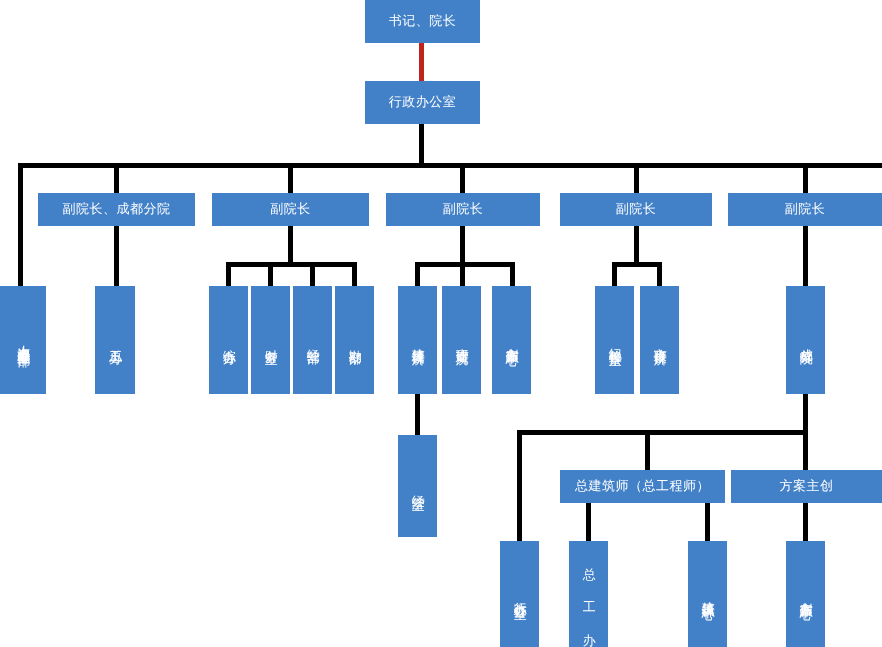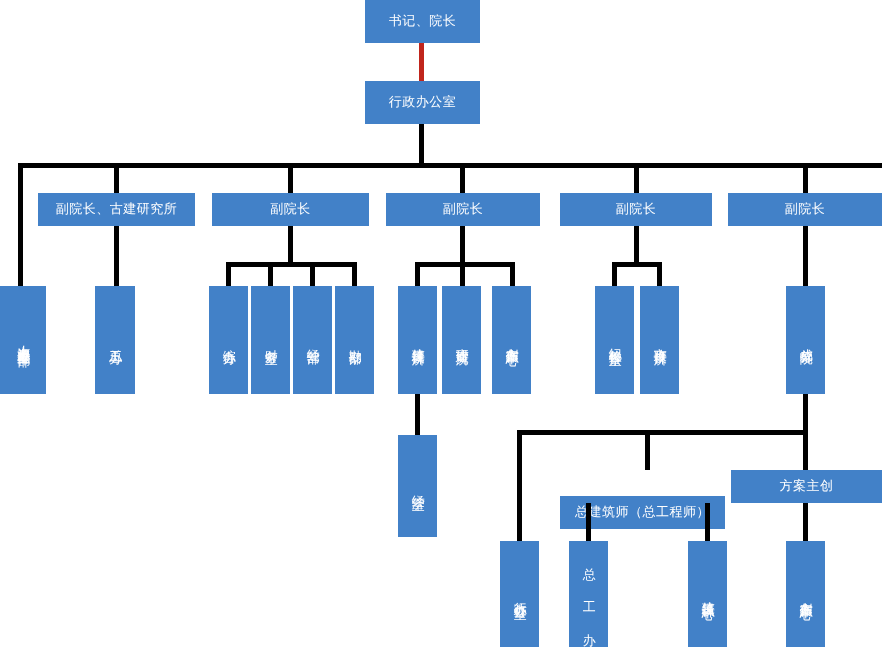--- a/index.html
+++ b/index.html
@@ -58,21 +58,21 @@
   <div class="ln" style="left:18px;top:163px;width:790px;height:5px;"></div>
 
   <div class="ln" style="left:114px;top:163px;width:5px;height:30px;"></div>
   <div class="ln" style="left:288px;top:163px;width:5px;height:30px;"></div>
   <div class="ln" style="left:460px;top:163px;width:5px;height:30px;"></div>
   <div class="ln" style="left:634px;top:163px;width:5px;height:30px;"></div>
   <div class="ln" style="left:803px;top:163px;width:5px;height:30px;"></div>
 
   <div class="ln" style="left:18px;top:163px;width:5px;height:123px;"></div>
 
-  <div class="node h" style="left:38px;top:193px;width:157px;height:33px;">副院长、古建研究所</div>
+  <div class="node h" style="left:38px;top:193px;width:157px;height:33px;">副院长、成都分院</div>
   <div class="node h" style="left:212px;top:193px;width:157px;height:33px;">副院长</div>
   <div class="node h" style="left:386px;top:193px;width:154px;height:33px;">副院长</div>
   <div class="node h" style="left:560px;top:193px;width:152px;height:33px;">副院长</div>
   <div class="node h" style="left:728px;top:193px;width:154px;height:33px;">副院长</div>
 
   <div class="ln" style="left:114px;top:226px;width:5px;height:60px;"></div>
 
   <div class="node v two" style="left:0px;top:286px;width:46px;height:108px;">
     <span>人力资源部</span>
     <span>党群工作部</span>
@@ -120,21 +120,21 @@
   <div class="ln" style="left:517px;top:430px;width:291px;height:5px;"></div>
 
   <div class="ln" style="left:517px;top:430px;width:5px;height:111px;"></div>
 
   <div class="ln" style="left:645px;top:430px;width:5px;height:40px;"></div>
 
   <div class="ln" style="left:803px;top:430px;width:5px;height:40px;"></div>
 
   <div class="node v" style="left:500px;top:541px;width:39px;height:106px;">行政办公室</div>
 
-  <div class="node h" style="left:560px;top:496px;width:165px;height:33px;">总建筑师（总工程师）</div>
+  <div class="node h" style="left:560px;top:470px;width:165px;height:33px;">总建筑师（总工程师）</div>
   <div class="node h" style="left:731px;top:470px;width:151px;height:33px;font-family:Liberation Serif, serif;">方案主创</div>
 
   <div class="ln" style="left:586px;top:503px;width:5px;height:38px;"></div>
   <div class="ln" style="left:705px;top:503px;width:5px;height:38px;"></div>
 
   <div class="node v loose" style="left:569px;top:541px;width:39px;height:106px;">总 工 办</div>
   <div class="node v" style="left:688px;top:541px;width:39px;height:106px;">建筑设计中心</div>
 
   <div class="ln" style="left:803px;top:503px;width:5px;height:38px;"></div>
   <div class="node v" style="left:786px;top:541px;width:39px;height:106px;">方案创作中心</div>

